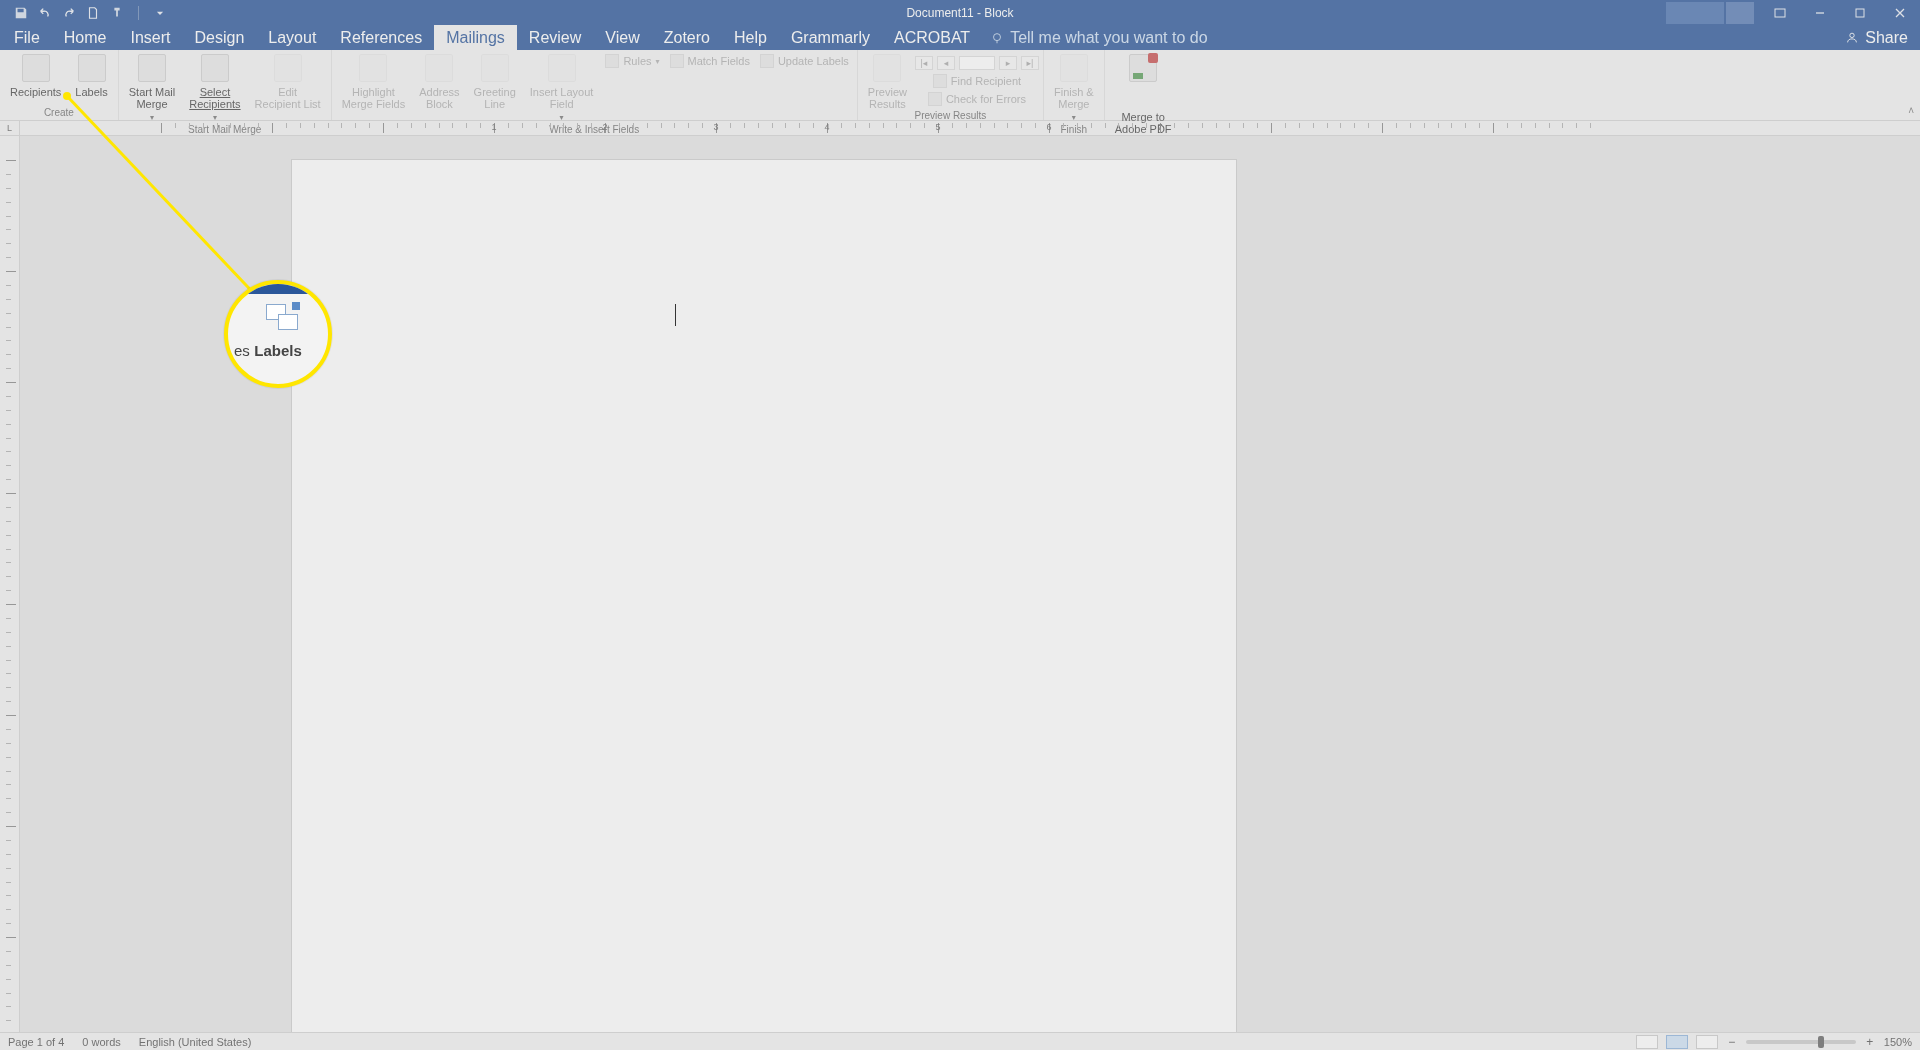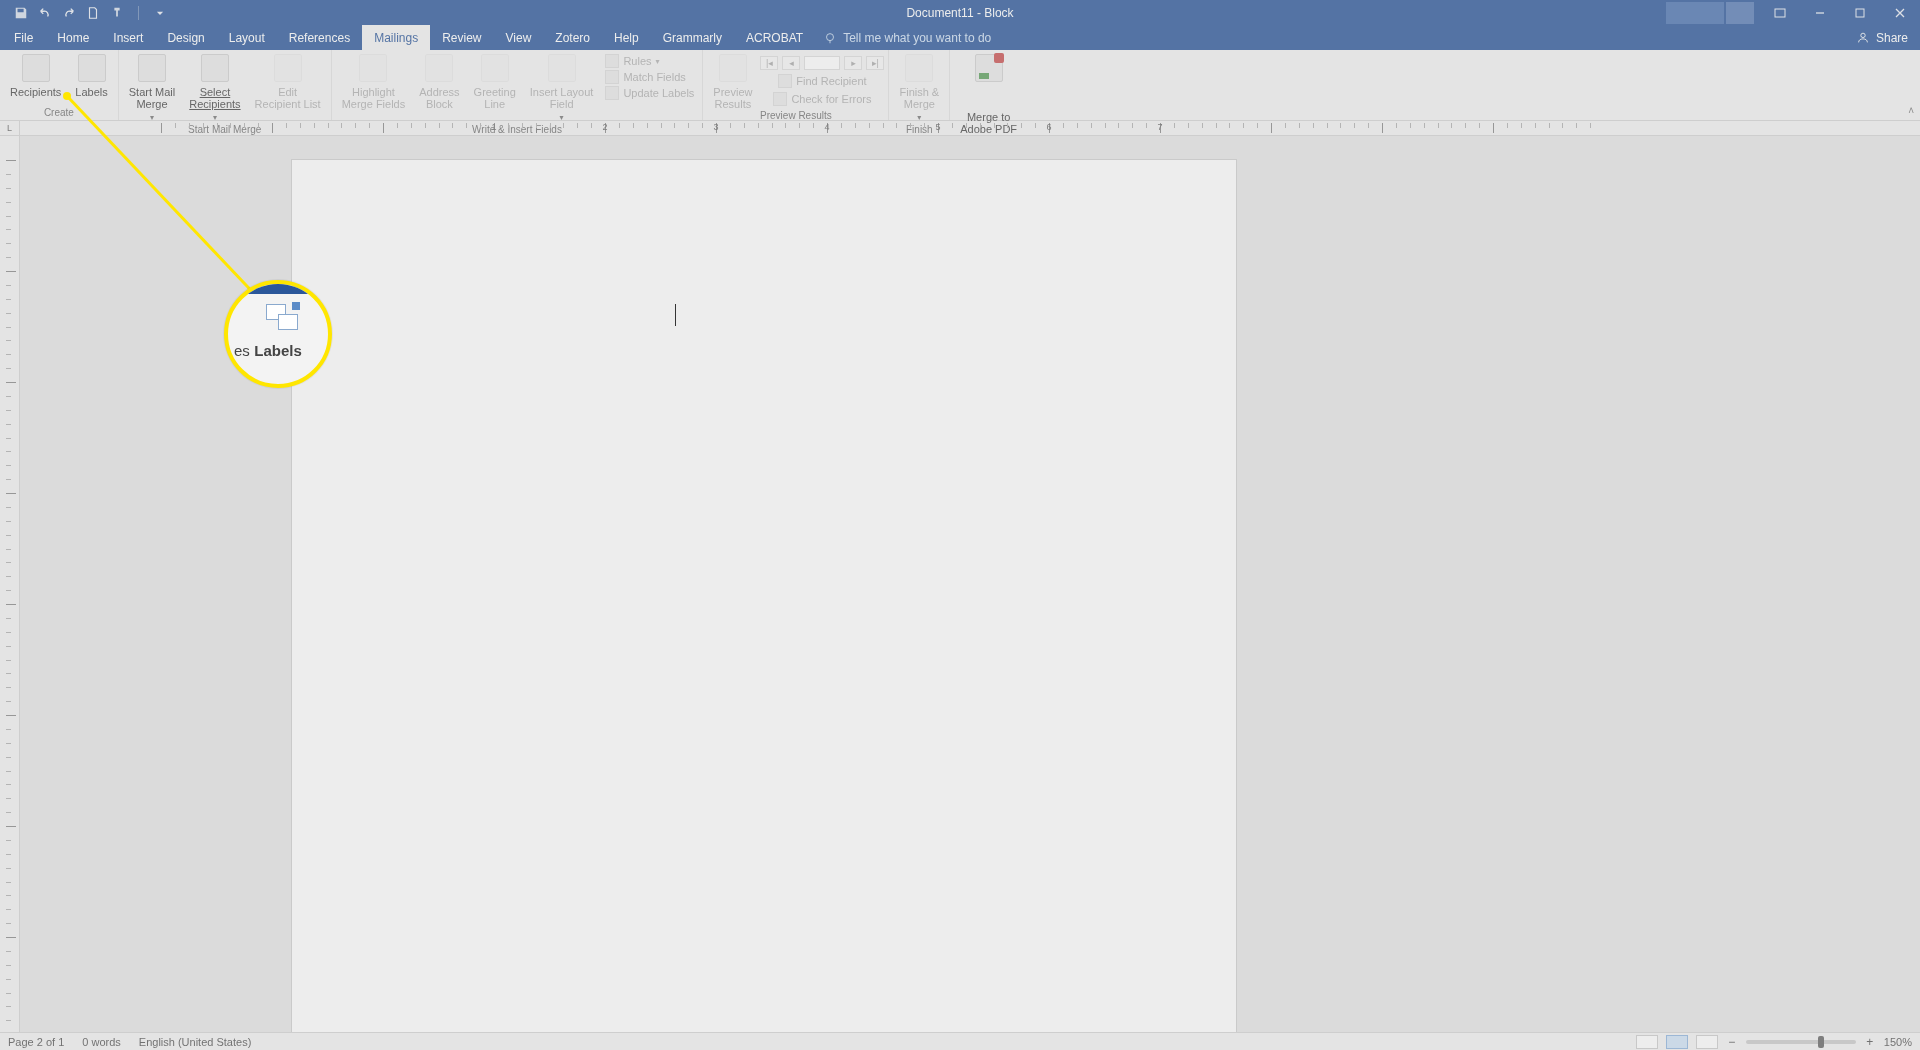--- a/index.html
+++ b/index.html
@@ -10,39 +10,39 @@
 .qat { display: flex; align-items: center; gap: 10px; padding-left: 14px; }
 .qat .qicon { width: 14px; height: 14px; display: inline-flex; align-items: center; justify-content: center; opacity: .9; }
 .qat .sep { width: 1px; height: 14px; background: rgba(255,255,255,.3); margin: 0 4px; }
 .title-center { position: absolute; left: 50%; transform: translateX(-50%); font-size: 12px; color: #fff; white-space: nowrap; }
 .title-right { position: absolute; right: 0; display: flex; align-items: center; gap: 0; }
 .title-right .acct { width: 58px; height: 22px; background: #4a72b0; margin-right: 2px; }
 .title-right .acct2 { width: 28px; height: 22px; background: #577bb5; margin-right: 6px; }
 .title-right .winbtn { width: 40px; height: 25px; display: flex; align-items: center; justify-content: center; color: #fff; opacity: .9; }
 
 
-.tabs { height: 25px; background: #2b579a; display: flex; align-items: stretch; color: #fff; font-size: 12px; padding-left: 2px; }
+.tabs { height: 25px; background: #2b579a; display: flex; align-items: stretch; color: #fff; font-size: 16px; padding-left: 2px; }
 .tabs .tab { padding: 0 12px; display: flex; align-items: center; cursor: pointer; }
 .tabs .tab.active { background: #f3f3f3; color: #2b579a; }
 .tabs .tellme { display: flex; align-items: center; gap: 6px; margin-left: 8px; color: #cfe0f4; }
 .tabs .lightbulb { width: 14px; height: 14px; }
 .tabs-right { margin-left: auto; display: flex; align-items: center; padding-right: 12px; gap: 6px; }
 .tabs-right .share-icon { width: 14px; height: 14px; }
 
 
 .ribbon { height: 71px; background: #f3f3f3; border-bottom: 1px solid #d4d4d4; display: flex; position: relative; }
 .group { display: flex; flex-direction: column; border-right: 1px solid #e1e1e1; padding: 2px 4px 0 4px; }
 .group .group-body { flex: 1; display: flex; align-items: flex-start; gap: 2px; }
 .group .group-label { font-size: 10px; color: #6f6f6f; text-align: center; padding-bottom: 2px; }
 .rbtn { display: flex; flex-direction: column; align-items: center; justify-content: flex-start; padding: 2px 6px 0 6px; font-size: 11px; color: #444; cursor: pointer; min-width: 44px; text-align: center; line-height: 12px; }
 .rbtn .ricon { width: 28px; height: 28px; margin-bottom: 4px; background: #e9e9e9; border: 1px solid #d0d0d0; border-radius: 2px; position: relative; }
 .rbtn.disabled { color: #b0b0b0; cursor: default; }
 .rbtn.disabled .ricon { background: #efefef; border-color: #e0e0e0; opacity: .55; }
 .rbtn .drop { font-size: 8px; margin-top: 2px; color: #777; }
-.small-list { display: flex; flex-direction: column; gap: 2px; padding-top: 2px; }
+.small-list { display: flex; flex-direction: row; gap: 2px; padding-top: 2px; }
 .small-item { display: flex; align-items: center; gap: 4px; font-size: 11px; color: #b0b0b0; padding: 0 4px; white-space: nowrap; }
 .small-item .sicon { width: 14px; height: 14px; background: #e9e9e9; border: 1px solid #dcdcdc; }
 .nav-cluster { display: flex; flex-direction: column; align-items: center; gap: 4px; padding-top: 4px; }
 .nav-row { display: flex; align-items: center; gap: 4px; }
 .nav-row .navbtn { width: 18px; height: 14px; border: 1px solid #ddd; display: flex; align-items: center; justify-content: center; font-size: 9px; color: #aaa; background: #f7f7f7; }
 .nav-row .navfield { width: 36px; height: 14px; border: 1px solid #ddd; background: #fff; }
 .collapse-caret { position: absolute; right: 6px; bottom: 4px; font-size: 10px; color: #777; }
 
 
 .ruler-row { height: 15px; background: #f3f3f3; border-bottom: 1px solid #d4d4d4; display: flex; align-items: center; }
@@ -503,21 +503,21 @@
       <div class="tick maj" style="top: 912px;"></div>
     </div>
   <div class="doc-scroll">
     <div class="page">
       <div class="cursor"></div>
     </div>
   </div>
 </div>
 
 <div class="statusbar">
-  <span>Page 2 of 1</span>
+  <span>Page 1 of 4</span>
   <span>0 words</span>
   <span>English (United States)</span>
   <div class="right">
     <div class="viewbtn"></div>
     <div class="viewbtn active"></div>
     <div class="viewbtn"></div>
     <span class="zoom-minus">−</span>
     <div class="zoom-slider">
         <div class="thumb" style="left:72px;"></div>
       </div>

